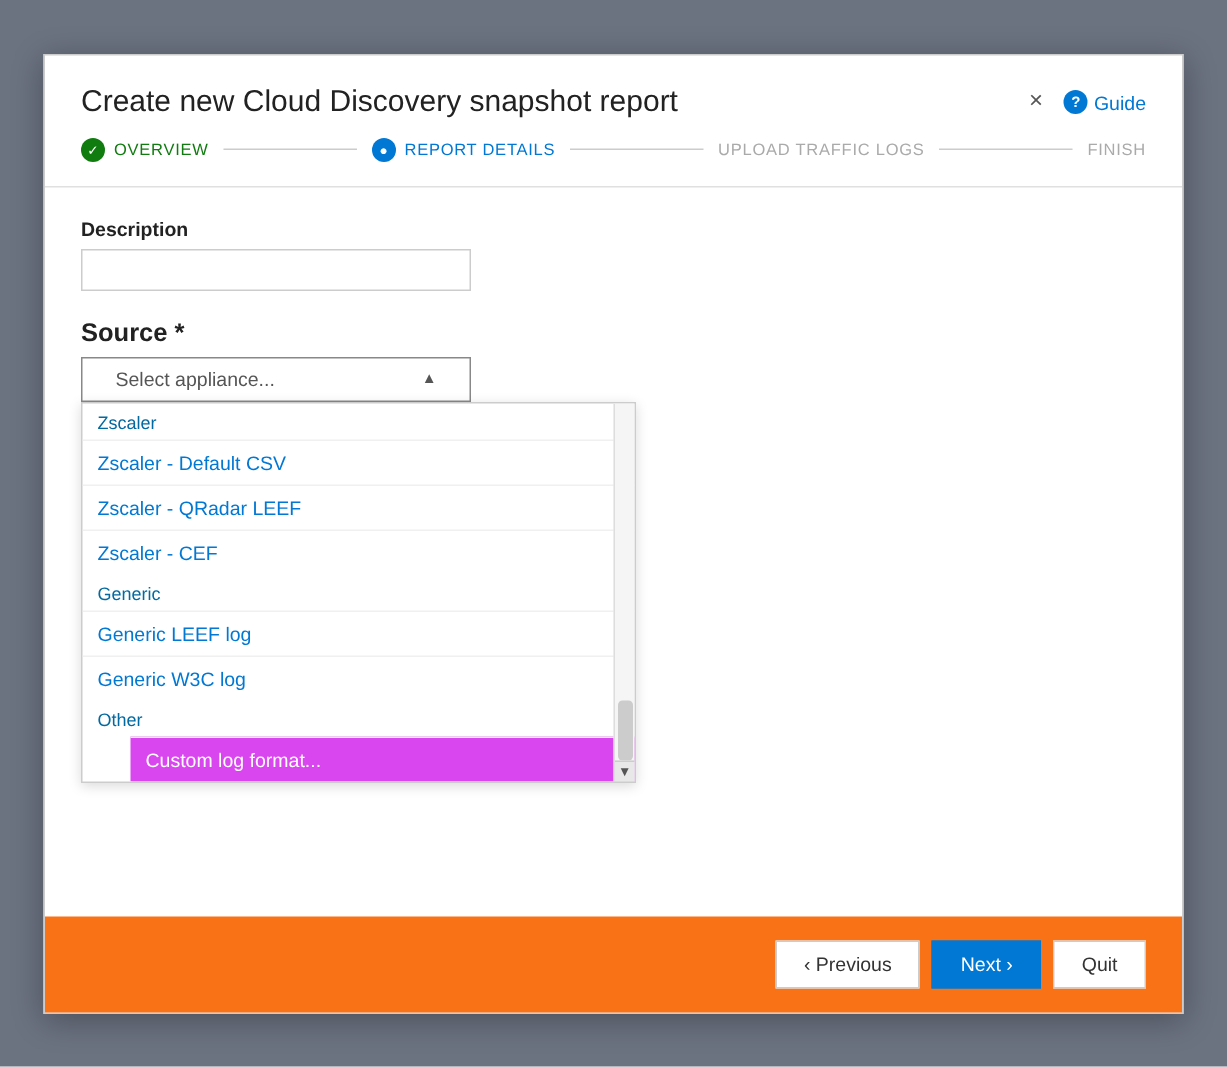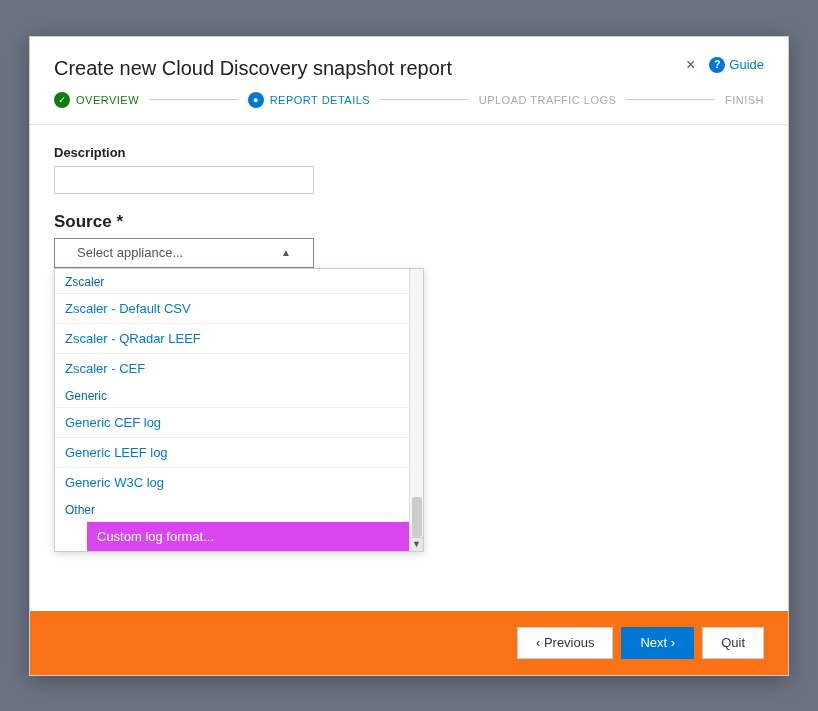--- a/index.html
+++ b/index.html
@@ -19,21 +19,21 @@
       min-height: 640px;
       border: 1px solid #ccc;
       box-shadow: 0 4px 20px rgba(0,0,0,0.3);
       position: relative;
       padding: 0;
     }
     .dialog-header {
       padding: 20px 24px 12px 24px;
       display: flex;
       justify-content: space-between;
-      align-items: flex-start;
+      align-items: center;
     }
     .dialog-title {
       font-size: 20px;
       font-weight: 400;
       color: #222;
     }
     .header-right {
       display: flex;
       align-items: center;
       gap: 10px;
@@ -294,21 +294,20 @@
 
       <div class="dropdown-list">
         <div class="dropdown-inner">
 
           <div class="dropdown-group-header">Zscaler</div>
           <div class="dropdown-item">Zscaler - Default CSV</div>
           <div class="dropdown-item">Zscaler - QRadar LEEF</div>
           <div class="dropdown-item">Zscaler - CEF</div>
 
           <div class="dropdown-group-header">Generic</div>
-          <div class="dropdown-item">Generic CEF log</div>
           <div class="dropdown-item">Generic LEEF log</div>
           <div class="dropdown-item">Generic W3C log</div>
 
           <div class="dropdown-group-header">Other</div>
           <div class="dropdown-item selected">Custom log format...</div>
         </div>
 
         <div style="position:absolute;right:0;top:0;width:14px;height:100%;background:#f5f5f5;border-left:1px solid #ddd;display:flex;flex-direction:column;align-items:center;justify-content:flex-end;">
           <div style="width:10px;height:40px;background:#ccc;border-radius:3px;margin-bottom:14px;"></div>
           <div style="width:14px;height:14px;display:flex;align-items:center;justify-content:center;background:#e8e8e8;border-top:1px solid #ccc;font-size:9px;color:#555;position:absolute;bottom:0;">▼</div>

